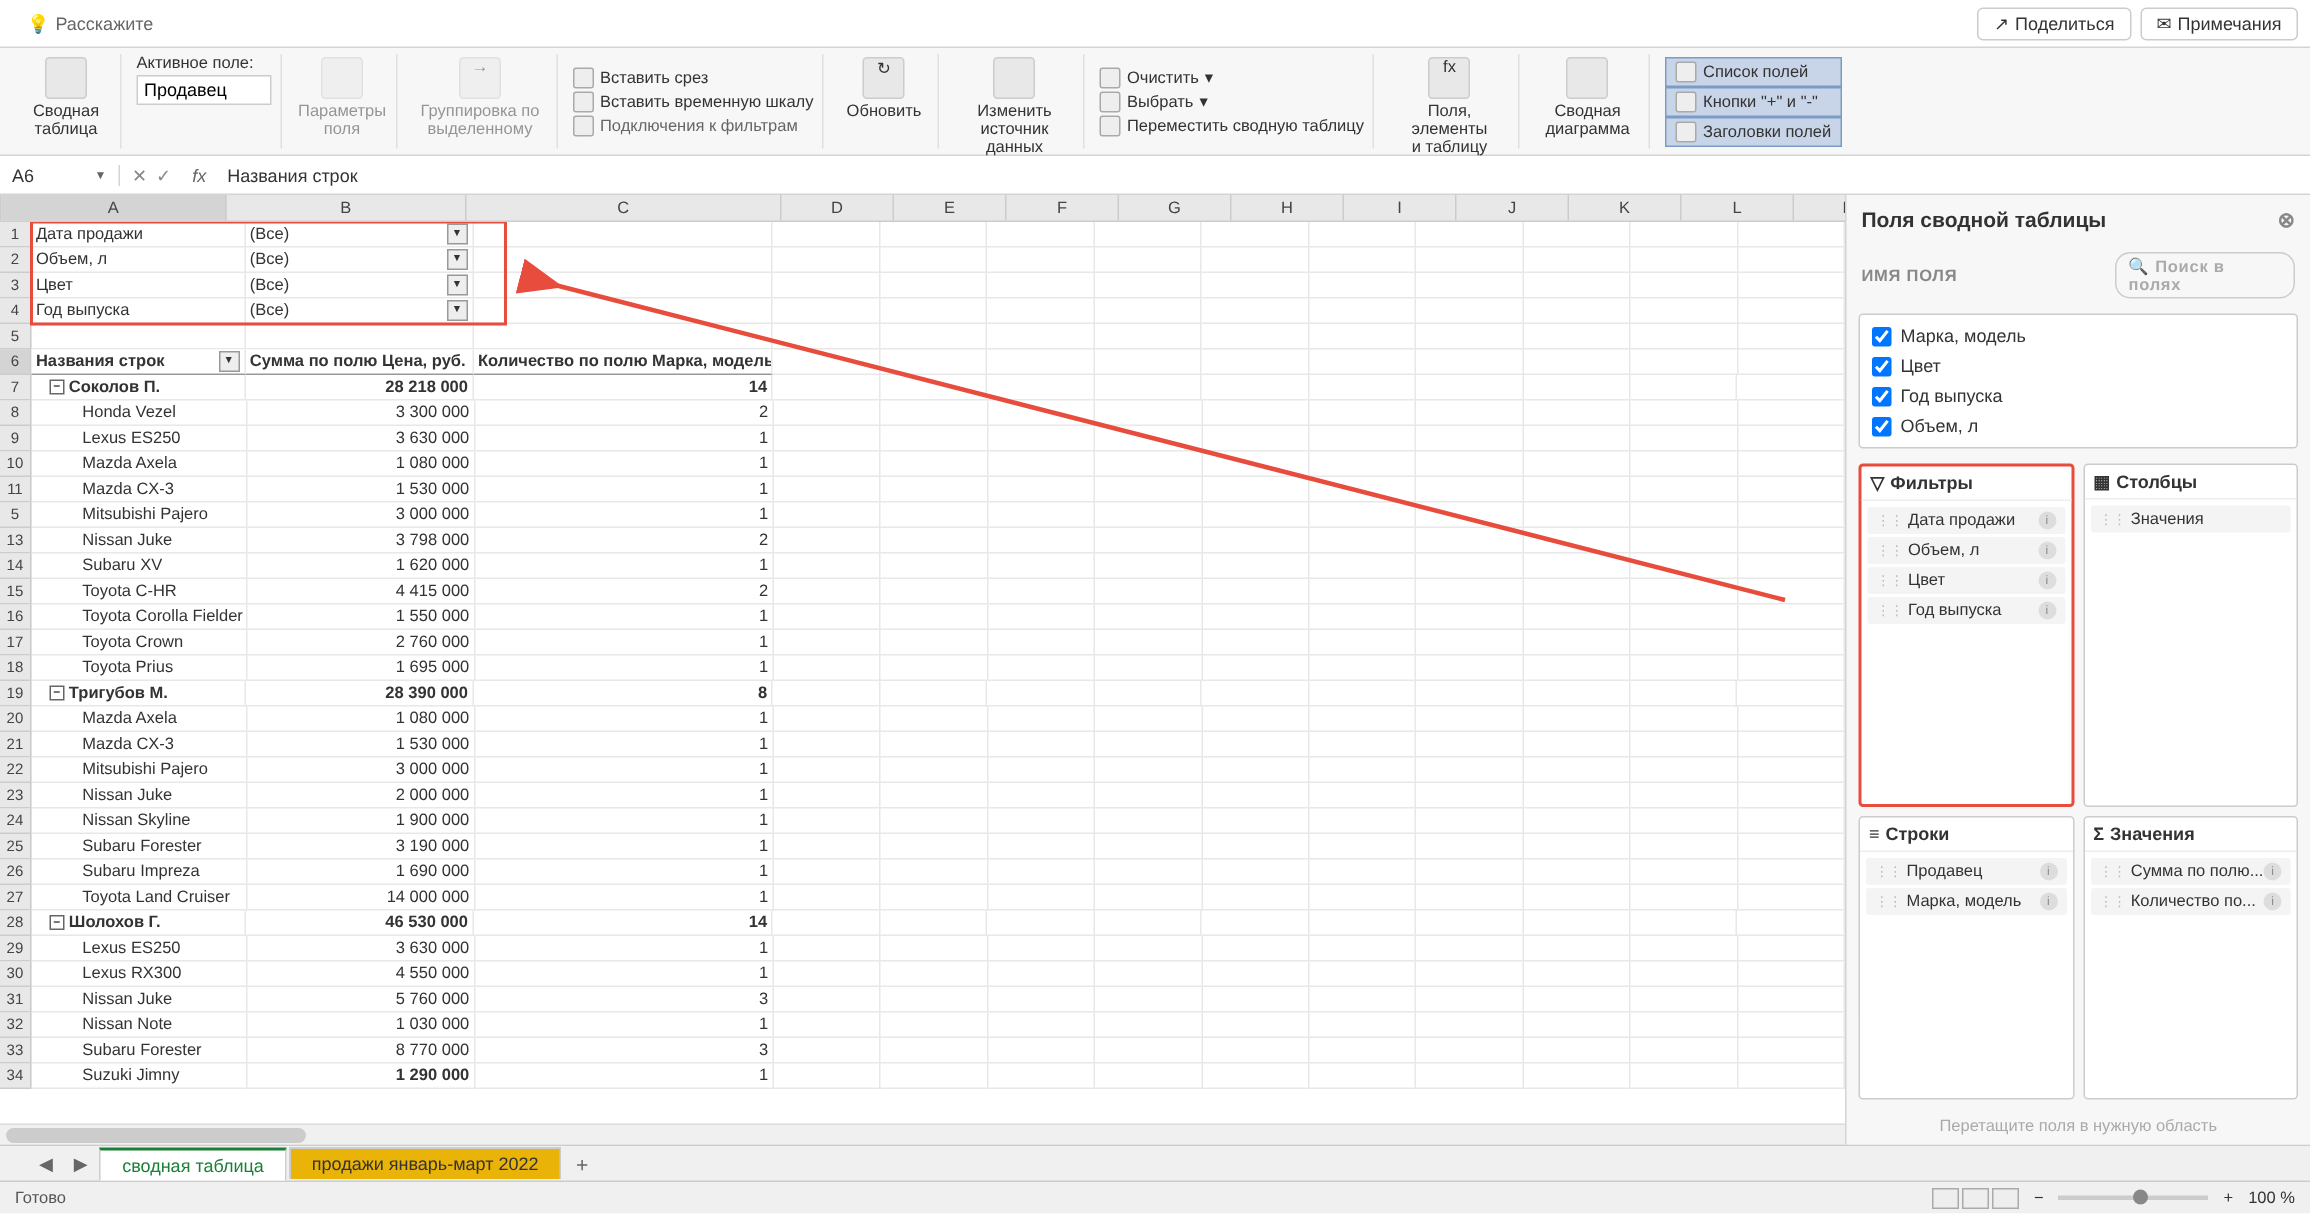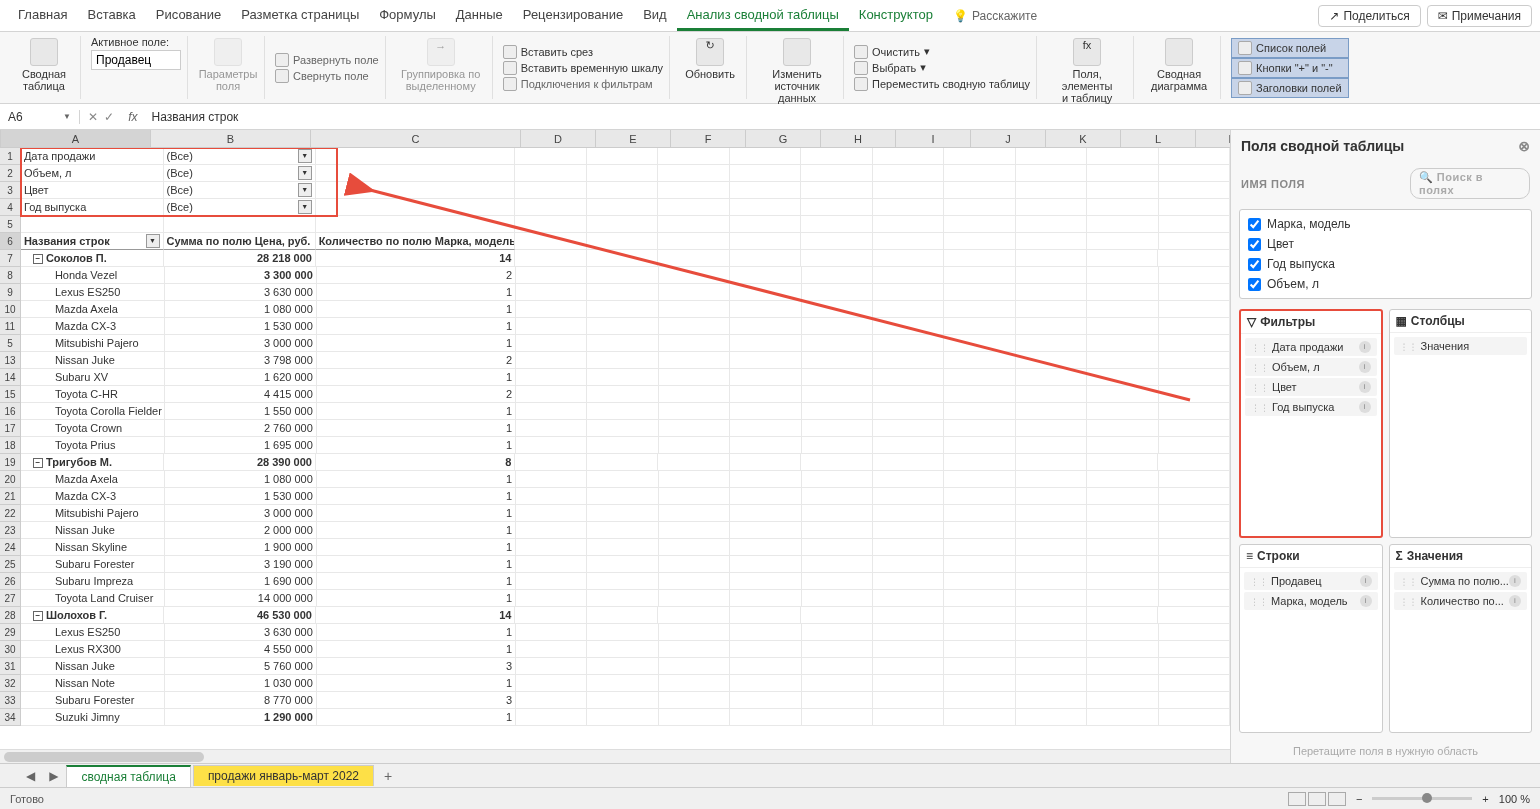--- a/index.html
+++ b/index.html
@@ -75,21 +75,21 @@
 .area-header { padding: 4px 6px; font-size: 12px; font-weight: 600; display: flex; align-items: center; gap: 4px; border-bottom: 1px solid #eee; }
 .area-body { flex: 1; padding: 2px; }
 .area-item { padding: 3px 6px; font-size: 11px; display: flex; justify-content: space-between; align-items: center; cursor: move; background: #f4f4f4; border-radius: 2px; margin: 2px; }
 .area-item .info { width: 12px; height: 12px; border-radius: 50%; background: #ddd; font-size: 8px; text-align: center; line-height: 12px; color: #888; }
 .drag-handle { color: #bbb; font-size: 9px; margin-right: 3px; }
 .panel-footer { padding: 6px 10px; font-size: 11px; color: #aaa; text-align: center; }
 
 
 .sheet-tabs { height: 24px; display: flex; align-items: center; border-top: 1px solid #ccc; background: #f0f0f0; padding-left: 20px; gap: 2px; }
 .sheet-nav-arrow { padding: 0 6px; color: #666; cursor: pointer; }
-.sheet-tab { padding: 3px 14px; background: #fde047; border: 1px solid #ccc; border-bottom: none; font-size: 12px; cursor: pointer; }
+.sheet-tab { padding: 3px 14px; background: #eab308; border: 1px solid #ccc; border-bottom: none; font-size: 12px; cursor: pointer; }
 .sheet-tab.active { background: #fff; color: #1a7f37; font-weight: 500; border-top: 2px solid #1a7f37; }
 .add-sheet { padding: 0 8px; font-size: 14px; color: #666; cursor: pointer; }
 
 
 .status-bar { height: 22px; display: flex; align-items: center; justify-content: space-between; background: #f0f0f0; border-top: 1px solid #ccc; padding: 0 10px; font-size: 11px; }
 .status-left { color: #555; }
 .status-right { display: flex; align-items: center; gap: 10px; }
 .view-btns { display: flex; gap: 2px; }
 .view-btn { width: 18px; height: 14px; border: 1px solid #aaa; background: #eee; }
 .zoom-slider { width: 100px; height: 3px; background: #ccc; position: relative; }
@@ -98,32 +98,20 @@
 
 .arrow-svg { position: absolute; top: 130px; left: 0; width: 1200px; height: 500px; pointer-events: none; z-index: 10; }
 
 .scrollbar-h { height: 14px; background: #f0f0f0; border-top: 1px solid #ddd; position: relative; }
 .scrollbar-h::after { content: ''; position: absolute; left: 4px; top: 2px; width: 200px; height: 10px; background: #ccc; border-radius: 5px; }
 </style>
 </head>
 <body>
 
 <div class="ribbon-tabs">
-  <div id="tabs-container" style="display: flex;">
-      <div class="ribbon-tab">Главная</div>
-      <div class="ribbon-tab">Вставка</div>
-      <div class="ribbon-tab">Рисование</div>
-      <div class="ribbon-tab">Разметка страницы</div>
-      <div class="ribbon-tab">Формулы</div>
-      <div class="ribbon-tab">Данные</div>
-      <div class="ribbon-tab">Рецензирование</div>
-      <div class="ribbon-tab">Вид</div>
-      <div class="ribbon-tab active">Анализ сводной таблицы</div>
-      <div class="ribbon-tab constructor">Конструктор</div>
-    </div>
   <span class="tell-me">💡 <span>Расскажите</span></span>
   <div class="ribbon-right">
     <div class="ribbon-right-btn">↗ <span>Поделиться</span></div>
     <div class="ribbon-right-btn">✉ <span>Примечания</span></div>
   </div>
 </div>
 
 <div class="ribbon">
   <div class="ribbon-group">
     <div class="ribbon-big-btn">
@@ -137,30 +125,20 @@
       <span>Активное поле:</span>
       <input value="Продавец" style="">
     </div>
   </div>
   <div class="ribbon-group">
     <div class="ribbon-big-btn" style="opacity:0.5">
       <div class="icon"></div>
       <span style="white-space:pre-line">Параметры
 поля</span>
     </div>
-  </div>
-  <div class="ribbon-group" style="justify-content:center">
-    <div class="ribbon-small-row">
-        <span class="ribbon-small-icon"></span>
-        <span>Развернуть поле</span>
-      </div>
-    <div class="ribbon-small-row">
-        <span class="ribbon-small-icon"></span>
-        <span>Свернуть поле</span>
-      </div>
   </div>
   <div class="ribbon-group">
     <div class="ribbon-big-btn" style="opacity:0.5;width:90px">
       <div class="icon">→</div>
       <span style="white-space:pre-line">Группировка по
 выделенному</span>
     </div>
   </div>
   <div class="ribbon-group" style="justify-content:center">
     <div class="ribbon-small-row active">
@@ -370,21 +348,21 @@
           <div class="cell" style="width: 75px;"></div>
           <div class="cell" style="width: 75px;"></div>
           <div class="cell" style="width: 75px;"></div>
           <div class="cell" style="width: 75px;"></div>
           <div class="cell" style="width: 75px;"></div>
           <div class="cell" style="width: 75px;"></div>
         </div>
         <div class="grid-row">
           <div class="row-h">8</div>
           <div class="cell indent2" style="width: 150px;"><span>Honda Vezel</span></div>
-          <div class="cell right" style="width: 160px; font-weight: bold;"><span>3 300 000</span></div>
+          <div class="cell right" style="width: 160px;"><span>3 300 000</span></div>
           <div class="cell right" style="width: 210px;"><span>2</span></div>
           <div class="cell" style="width: 75px;"></div>
           <div class="cell" style="width: 75px;"></div>
           <div class="cell" style="width: 75px;"></div>
           <div class="cell" style="width: 75px;"></div>
           <div class="cell" style="width: 75px;"></div>
           <div class="cell" style="width: 75px;"></div>
           <div class="cell" style="width: 75px;"></div>
           <div class="cell" style="width: 75px;"></div>
           <div class="cell" style="width: 75px;"></div>

